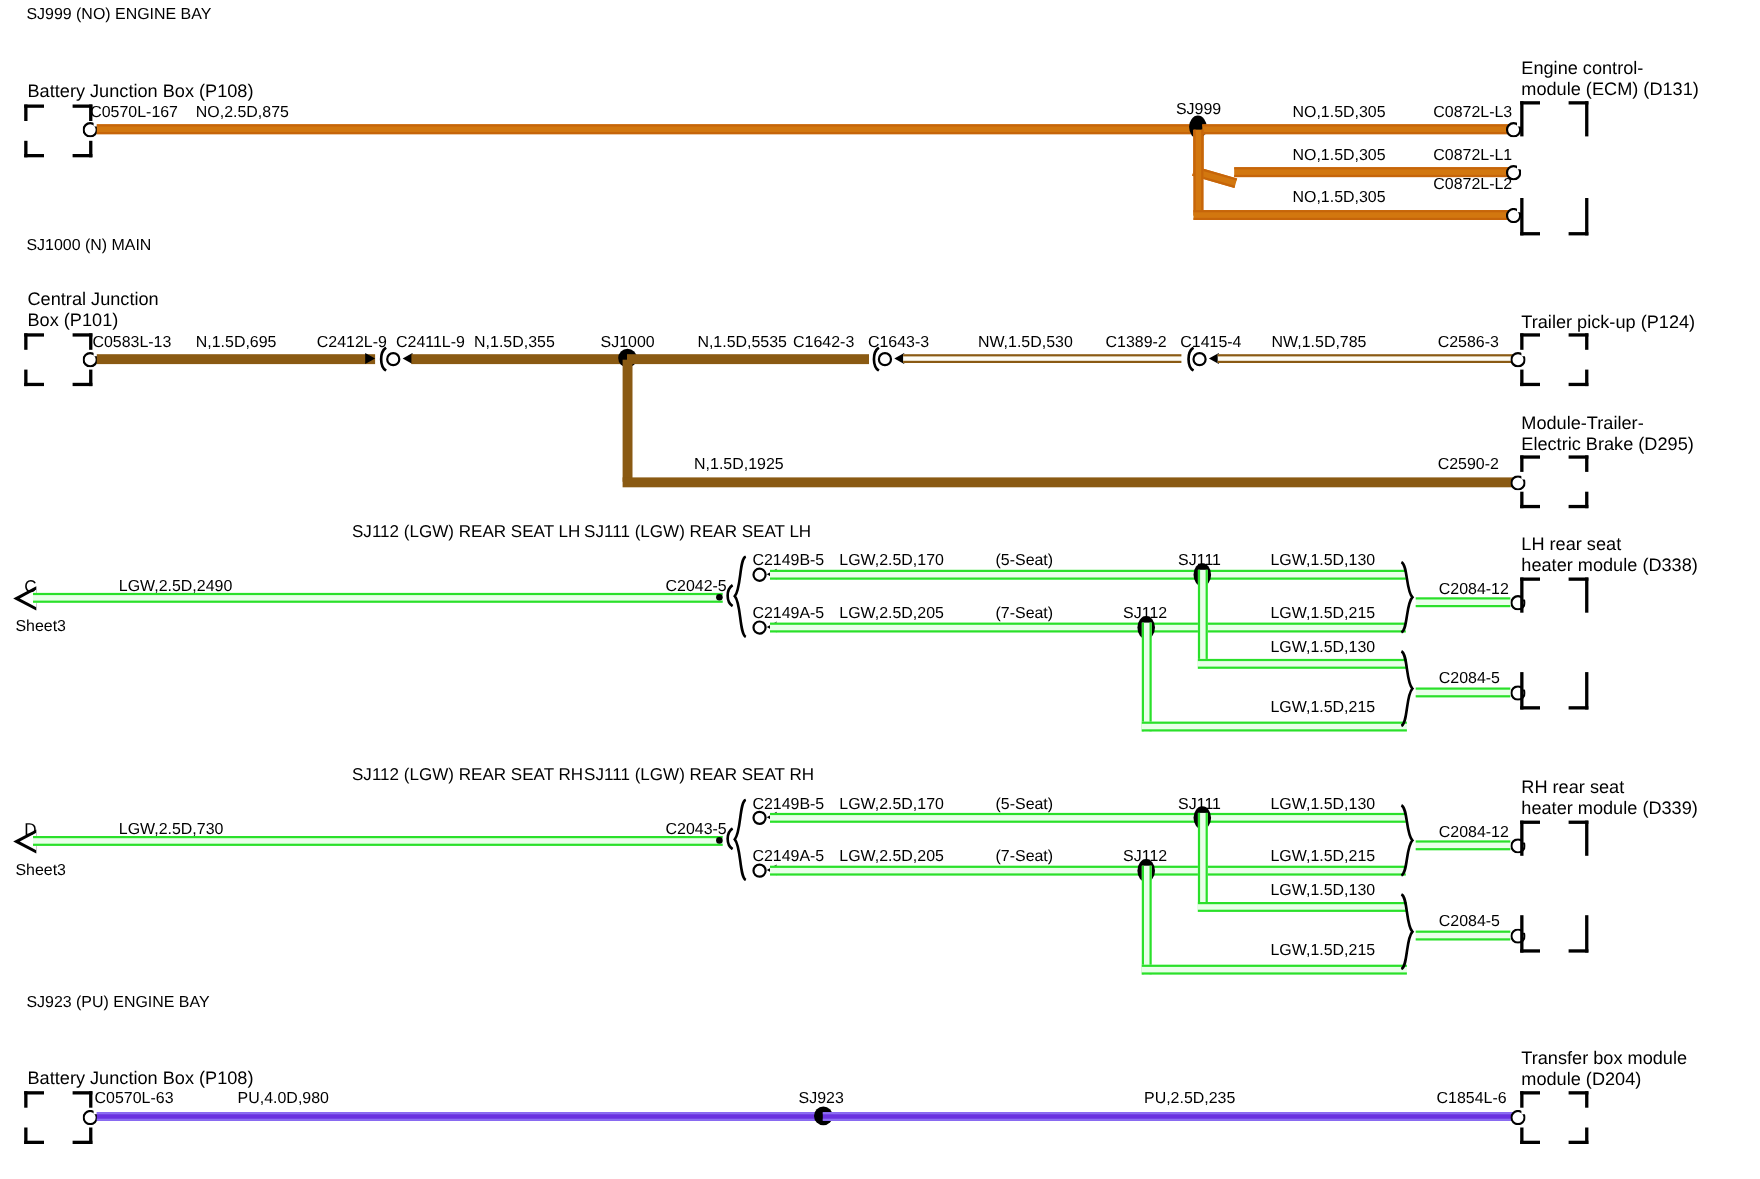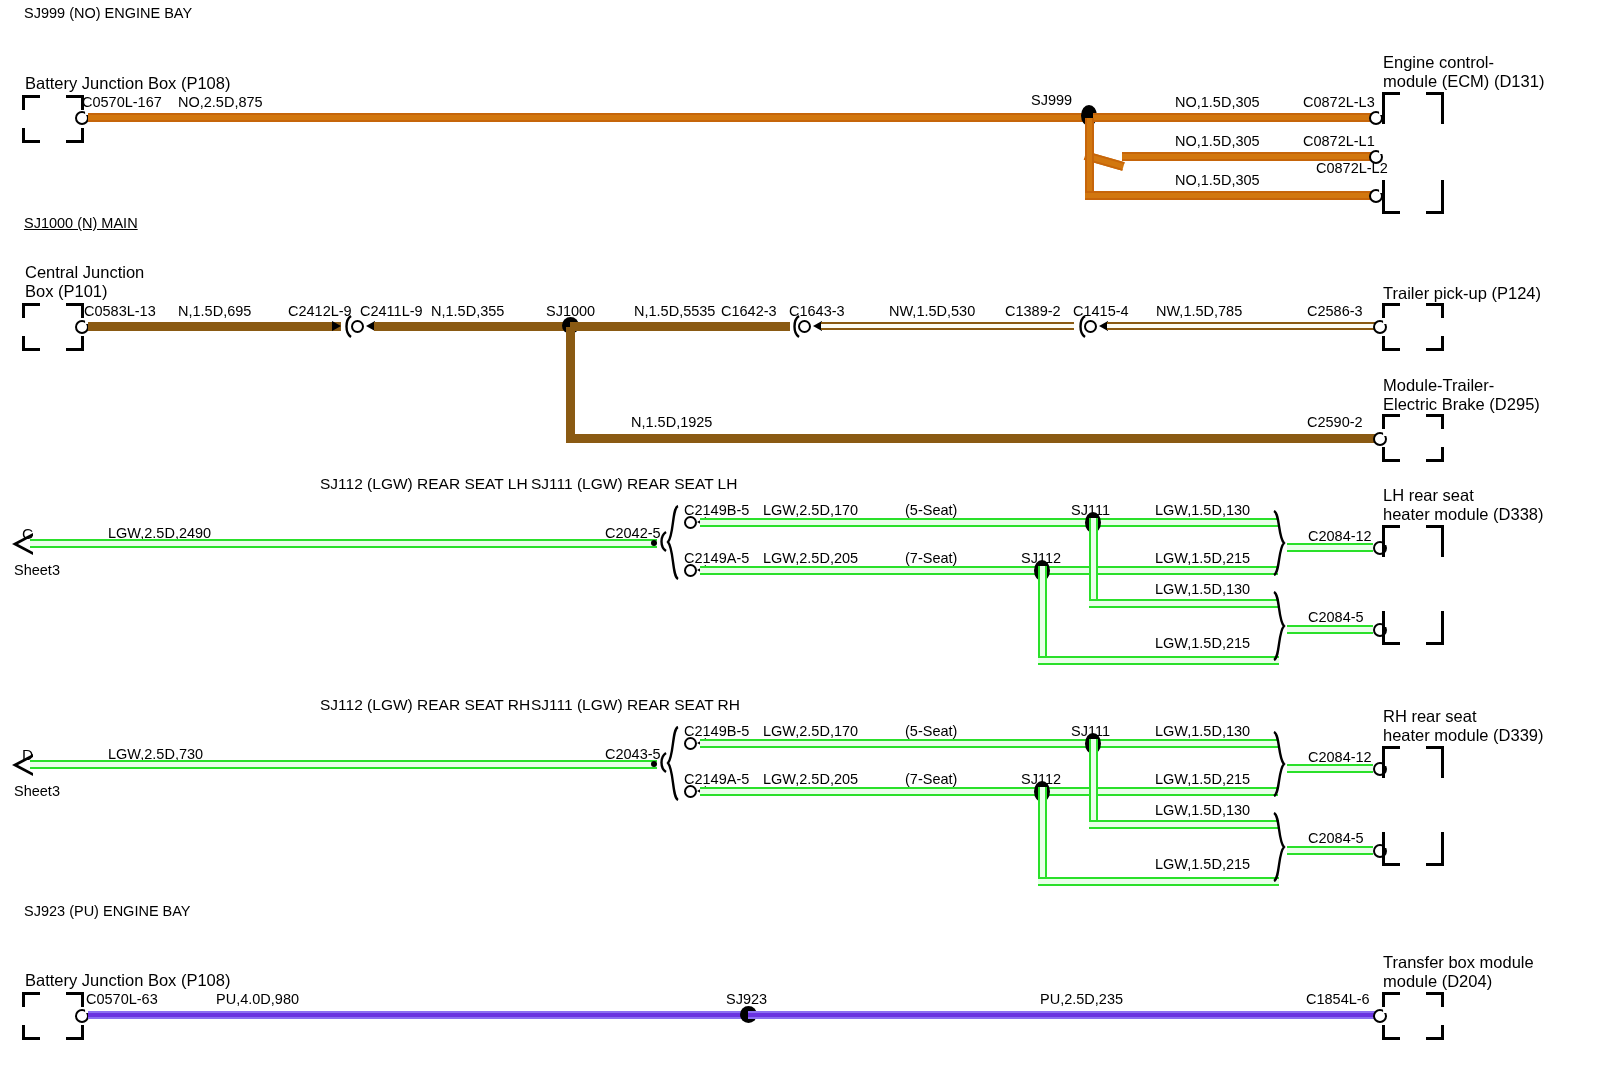--- a/index.html
+++ b/index.html
@@ -80,54 +80,54 @@
       <i style="left:59px;top:33px;width:3px;height:15px;"></i>
   </div>
   <div class="ring-open" style="left:75px;top:111px;"></div>
 
   <div class="lbl t14" style="left:82px;top:94px;">C0570L-167</div>
   <div class="lbl t14" style="left:178px;top:94px;">NO,2.5D,875</div>
 
   <div class="w no-h" style="left:88px;top:113px;width:1008px;"></div>
 
   <div class="splice" style="left:1081px;top:105px;"></div>
-  <div class="lbl t14" style="left:1031px;top:92px;">SJ999</div>
+  <div class="lbl t14" style="left:1069px;top:92px;">SJ999</div>
 
   <div class="w no-h" style="left:1093px;top:113px;width:280px;"></div>
   <div class="lbl t14" style="left:1175px;top:94px;">NO,1.5D,305</div>
   <div class="lbl t14" style="left:1303px;top:94px;">C0872L-L3</div>
   <div class="ring-open" style="left:1369px;top:111px;"></div>
 
   <div class="w no-v" style="left:1085px;top:118px;height:42px;"></div>
   <div class="w no-h" style="left:1085px;top:151px;width:40px;transform:rotate(16deg);transform-origin:left center;"></div>
   <div class="w no-h" style="left:1122px;top:152px;width:251px;"></div>
   <div class="lbl t14" style="left:1175px;top:133px;">NO,1.5D,305</div>
   <div class="lbl t14" style="left:1303px;top:133px;">C0872L-L1</div>
   <div class="ring-open" style="left:1369px;top:150px;"></div>
 
   <div class="w no-v" style="left:1085px;top:118px;height:78px;"></div>
   <div class="w no-h" style="left:1085px;top:191px;width:288px;"></div>
   <div class="lbl t14" style="left:1175px;top:172px;">NO,1.5D,305</div>
-  <div class="lbl t14" style="left:1303px;top:160px;margin-left:13px;">C0872L-L2</div>
+  <div class="lbl t14" style="left:1303px;top:160px;">C0872L-L2</div>
   <div class="ring-open" style="left:1369px;top:189px;"></div>
 
   <div class="lbl t16" style="left:1383px;top:53px;">Engine control-</div>
   <div class="lbl t16" style="left:1383px;top:72px;">module (ECM) (D131)</div>
   <div class="cbox" style="left:1382px;top:92px;width:62px;height:122px;">
     <i style="left:0;top:0;width:18px;height:3px;"></i>
       <i style="left:0;top:0;width:3px;height:32px;"></i>
     <i style="left:44px;top:0;width:18px;height:3px;"></i>
       <i style="left:59px;top:0;width:3px;height:32px;"></i>
     <i style="left:0;top:119px;width:18px;height:3px;"></i>
       <i style="left:0;top:88px;width:3px;height:34px;"></i>
     <i style="left:44px;top:119px;width:18px;height:3px;"></i>
       <i style="left:59px;top:88px;width:3px;height:34px;"></i>
   </div>
 
-  <div class="lbl t14" style="left:24px;top:215px;text-decoration:underline;">SJ1000 (N) MAIN</div>
+  <div class="lbl t14" style="left:24px;top:215px;">SJ1000 (N) MAIN</div>
 
   <div class="lbl t16" style="left:25px;top:263px;">Central Junction</div>
   <div class="lbl t16" style="left:25px;top:282px;">Box (P101)</div>
 
   <div class="cbox" style="left:22px;top:303px;width:62px;height:48px;">
     <i style="left:0;top:0;width:18px;height:3px;"></i>
       <i style="left:0;top:0;width:3px;height:15px;"></i>
     <i style="left:44px;top:0;width:18px;height:3px;"></i>
       <i style="left:59px;top:0;width:3px;height:15px;"></i>
     <i style="left:0;top:45px;width:18px;height:3px;"></i>

